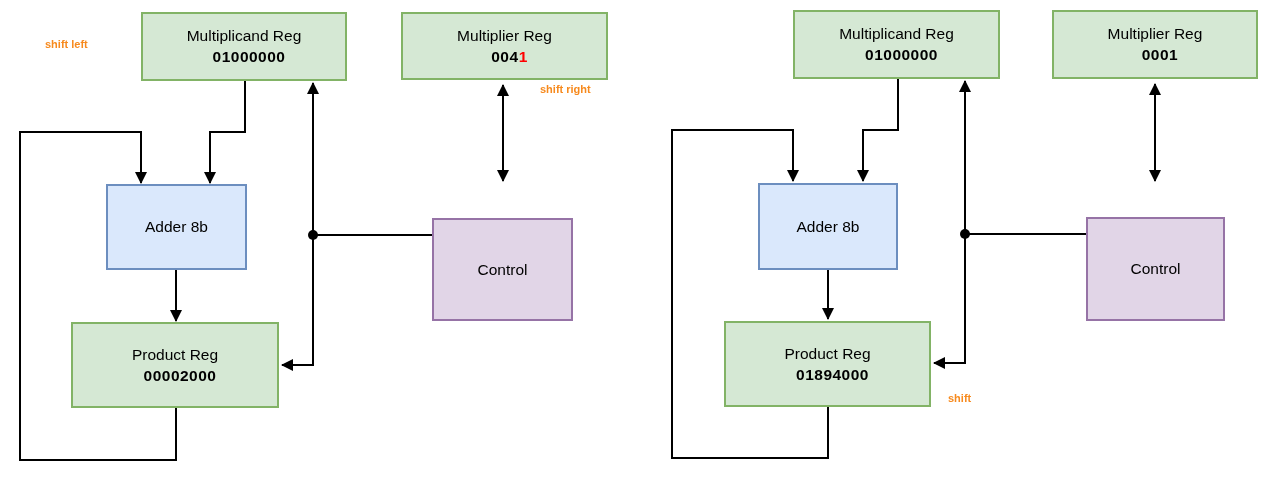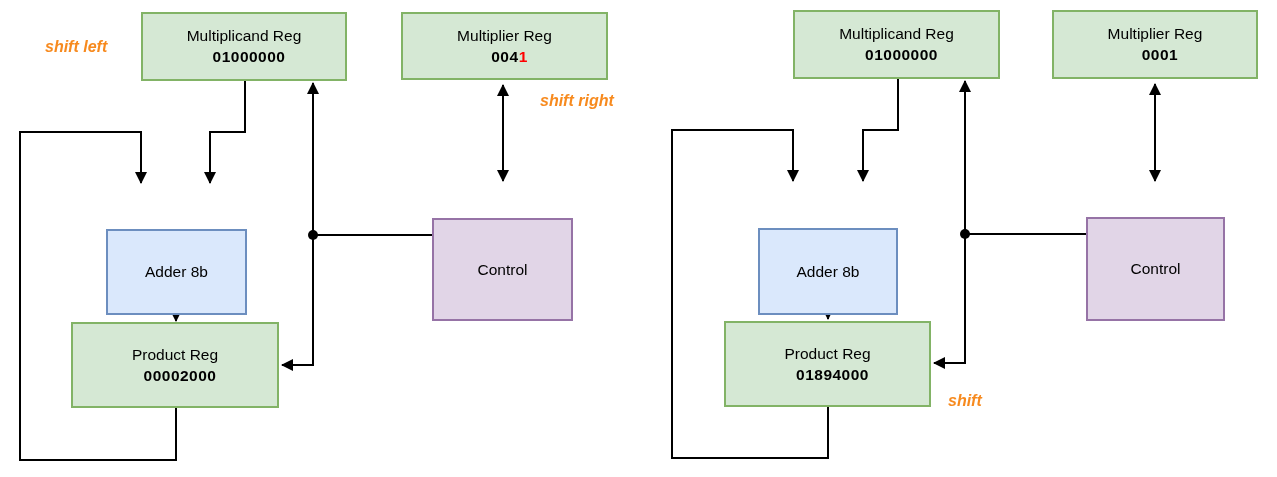--- a/index.html
+++ b/index.html
@@ -20,37 +20,37 @@
   .junction { fill:var(--line); stroke:none; }
 
   .box {
     position:absolute; z-index:2; box-sizing:border-box;
     display:flex; flex-direction:column; align-items:center; justify-content:center;
     gap:3px; text-align:center; color:#000;
   }
   .box .lbl { font-size:15.5px; line-height:18px; }
   .box .val { font-size:15.5px; line-height:18px; font-weight:bold; letter-spacing:0.5px;margin-left:10px; }
   .register { background:var(--register-fill); border:2px solid var(--register-border); }
-  .adder    { background:var(--adder-fill);    border:2px solid var(--adder-border);margin-top:45px; }
+  .adder    { background:var(--adder-fill);    border:2px solid var(--adder-border); }
   .control  { background:var(--control-fill);  border:2px solid var(--control-border);margin-top:34px; }
   .hl { color:var(--highlight-digit); }
 
   .annotation {
     position:absolute; z-index:3; color:var(--annotation);
-    font-size:16px; font-weight:bold; white-space:nowrap;font-style:italic;
+    font-size:11px; font-weight:bold; white-space:nowrap;
   }
 
   
   .L-multiplicand { left:141px; top:12px;  width:206px; height:69px; }
   .L-multiplier   { left:401px; top:12px;  width:207px; height:68px; }
   .L-adder        { left:106px; top:184px; width:141px; height:86px; }
   .L-control      { left:432px; top:184px; width:141px; height:103px; }
   .L-product      { left:71px;  top:322px; width:208px; height:86px; }
   .L-shift-left   { left:45px;  top:38px; }
-  .L-shift-right  { left:540px; top:92px; }
+  .L-shift-right  { left:540px; top:83px; }
 
   
   .R-multiplicand { left:793px;  top:10px;  width:207px; height:69px; }
   .R-multiplier   { left:1052px; top:10px;  width:206px; height:69px; }
   .R-adder        { left:758px;  top:183px; width:140px; height:87px; }
   .R-control      { left:1086px; top:183px; width:139px; height:104px; }
   .R-product      { left:724px;  top:321px; width:207px; height:86px; }
   .R-enable       { left:948px;  top:392px; }
 </style>
 </head>

